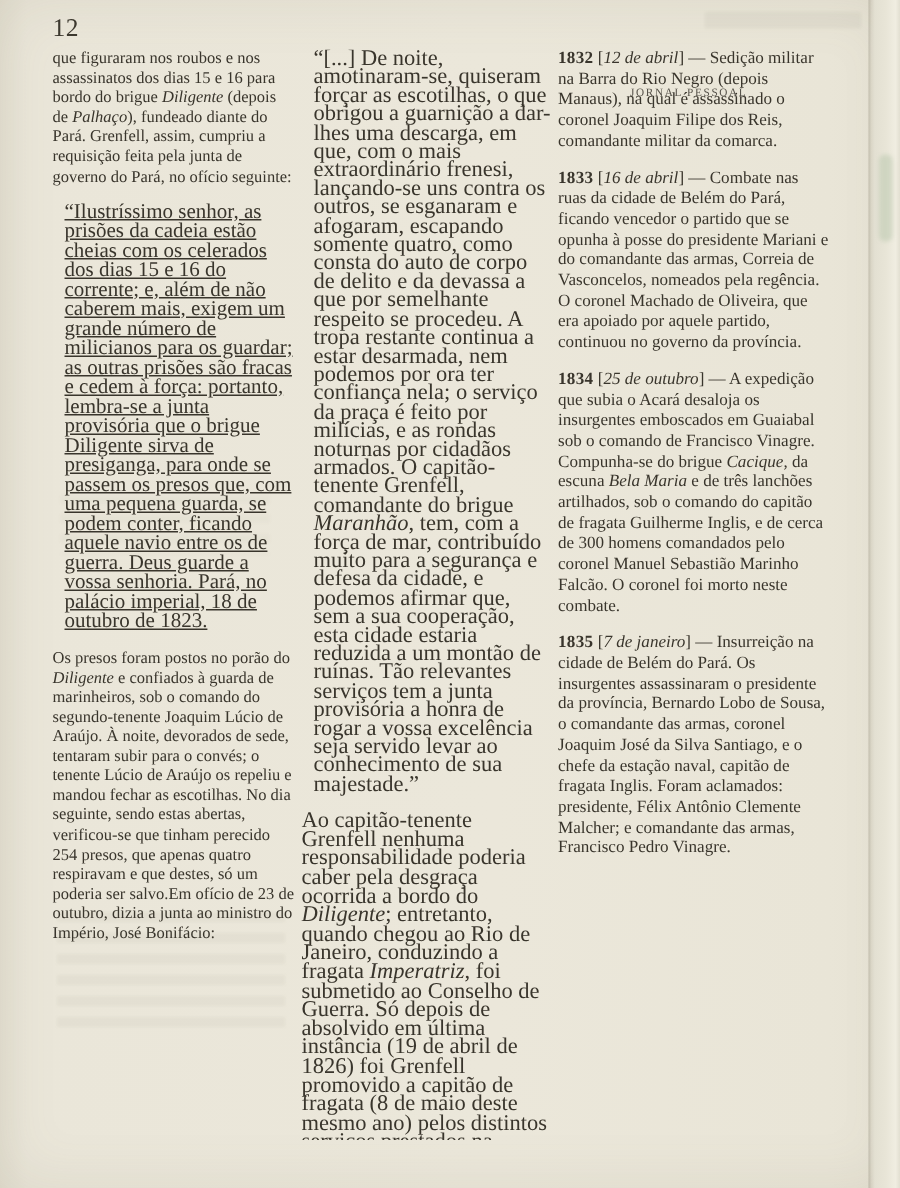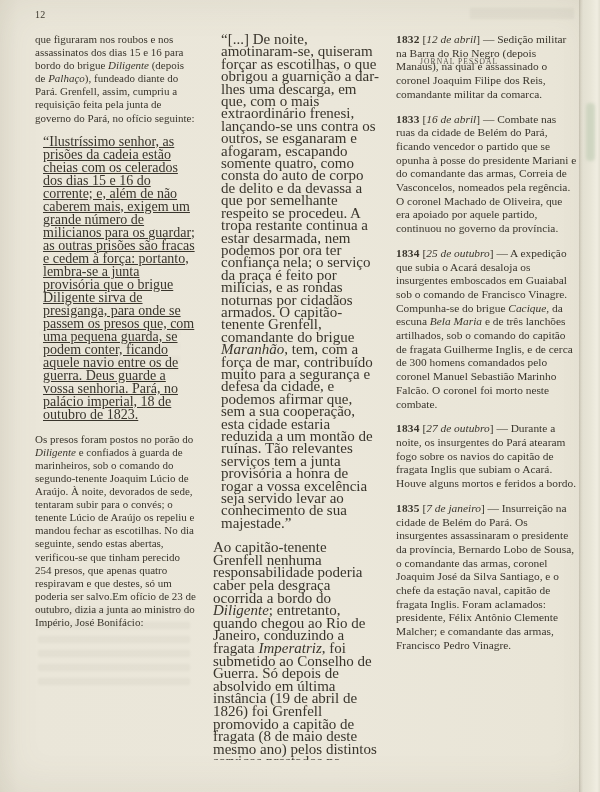--- a/index.html
+++ b/index.html
@@ -12,25 +12,25 @@
     box-shadow:inset 0 0 40px rgba(120,112,92,.12);
   }
   .edge-strip{
     position:absolute;top:0;right:0;bottom:0;width:21px;
     background:linear-gradient(90deg,rgba(150,145,128,.45) 0,rgba(150,145,128,.12) 2px,#e3e0d2 20%,#e8e5d7 55%,#f0ede1 86%,#e2dfd1 100%);
   }
   .green-mark{
     position:absolute;right:5px;top:103px;width:9px;height:58px;
     background:#bcc9b0;opacity:.55;filter:blur(1.5px);border-radius:4px;
   }
-  .pagenum{position:absolute;left:35px;top:9px;font-size:10px;letter-spacing:.3px;color:#3d392f;}
+  .pagenum{position:absolute;left:35px;top:9px;font-size:17px;letter-spacing:.3px;color:#3d392f;}
   .running-head{position:absolute;left:420px;top:13px;font-size:7.5px;letter-spacing:1.1px;color:#56524a;margin-top:44px;}
   .columns{
     position:absolute;left:35px;top:33px;width:543px;height:727px;overflow:hidden;
-    display:grid;grid-template-columns:161px 166px 182px;column-gap:17px;
+    display:grid;grid-template-columns:161px 166px 182px;column-gap:5px;
   }
   .col{overflow:hidden;}
   p,blockquote{margin:0 0 10px 0;text-align:left;}
   blockquote{padding-left:8px;}
   .c1 p{font-size:11px;line-height:13.1px;}
   .c1 blockquote{font-size:14px;line-height:13px;margin-bottom:12px;text-decoration:underline;}
   .c2 blockquote{font-size:15px;line-height:12.4px;margin-bottom:12px;}
   .c2 p{font-size:15px;line-height:12.6px;}
   .c2 .entry{font-size:10.9px;line-height:12.6px;margin-bottom:10px;}
   .c3 .entry{font-size:11.4px;line-height:13.7px;margin-bottom:11px;}
@@ -68,18 +68,17 @@
 
     <section class="col c2">
       <blockquote><span>“[...] De noite, amotinaram-se, quiseram forçar as escotilhas, o que obrigou a guarnição a dar-lhes uma descarga, em que, com o mais extraordinário frenesi, lançando-se uns contra os outros, se esganaram e afogaram, escapando somente quatro, como consta do auto de corpo de delito e da devassa a que por semelhante respeito se procedeu. A tropa restante continua a estar desarmada, nem podemos por ora ter confiança nela; o serviço da praça é feito por milícias, e as rondas noturnas por cidadãos armados. O capitão-tenente Grenfell, comandante do brigue </span><em>Maranhão</em><span>, tem, com a força de mar, contribuído muito para a segurança e defesa da cidade, e podemos afirmar que, sem a sua cooperação, esta cidade estaria reduzida a um montão de ruínas. Tão relevantes serviços tem a junta provisória a honra de rogar a vossa excelência seja servido levar ao conhecimento de sua majestade.”</span></blockquote>
       <p><span>Ao capitão-tenente Grenfell nenhuma responsabilidade poderia caber pela desgraça ocorrida a bordo do </span><em>Diligente</em><span>; entretanto, quando chegou ao Rio de Janeiro, conduzindo a fragata </span><em>Imperatriz</em><span>, foi submetido ao Conselho de Guerra. Só depois de absolvido em última instância (19 de abril de 1826) foi Grenfell promovido a capitão de fragata (8 de maio deste mesmo ano) pelos distintos serviços prestados na Guerra da Independência. Meses depois, perdia um braço, batendo-se pelo Brasil no rio da Prata (30 de julho de 1826), e por serviços posteriores conquistava um dos maiores nomes da nossa história naval.</span></p>
     </section>
 
     <section class="col c3">
       <article class="entry"><strong>1832</strong><span> [</span><em>12 de abril</em><span>] — Sedição militar na Barra do Rio Negro (depois Manaus), na qual é assassinado o coronel Joaquim Filipe dos Reis, comandante militar da comarca.</span></article>
       <article class="entry"><strong>1833</strong><span> [</span><em>16 de abril</em><span>] — Combate nas ruas da cidade de Belém do Pará, ficando vencedor o partido que se opunha à posse do presidente Mariani e do comandante das armas, Correia de Vasconcelos, nomeados pela regência. O coronel Machado de Oliveira, que era apoiado por aquele partido, continuou no governo da província.</span></article>
       <article class="entry"><strong>1834</strong><span> [</span><em>25 de outubro</em><span>] — A expedição que subia o Acará desaloja os insurgentes emboscados em Guaiabal sob o comando de Francisco Vinagre. Compunha-se do brigue </span><em>Cacique</em><span>, da escuna </span><em>Bela Maria</em><span> e de três lanchões artilhados, sob o comando do capitão de fragata Guilherme Inglis, e de cerca de 300 homens comandados pelo coronel Manuel Sebastião Marinho Falcão. O coronel foi morto neste combate.</span></article>
-      <article class="entry"><strong>1834</strong><span> [</span><em>27 de outubro</em><span>] — Durante a noite, os insurgentes do Pará atearam fogo sobre os navios do capitão de fragata Inglis que subiam o Acará. Houve alguns mortos e feridos a bordo.</span></article>
       <article class="entry"><strong>1835</strong><span> [</span><em>7 de janeiro</em><span>] — Insurreição na cidade de Belém do Pará. Os insurgentes assassinaram o presidente da província, Bernardo Lobo de Sousa, o comandante das armas, coronel Joaquim José da Silva Santiago, e o chefe da estação naval, capitão de fragata Inglis. Foram aclamados: presidente, Félix Antônio Clemente Malcher; e comandante das armas, Francisco Pedro Vinagre.</span></article>
     </section>
 
   </main>
 </div>
 
 </body></html>

